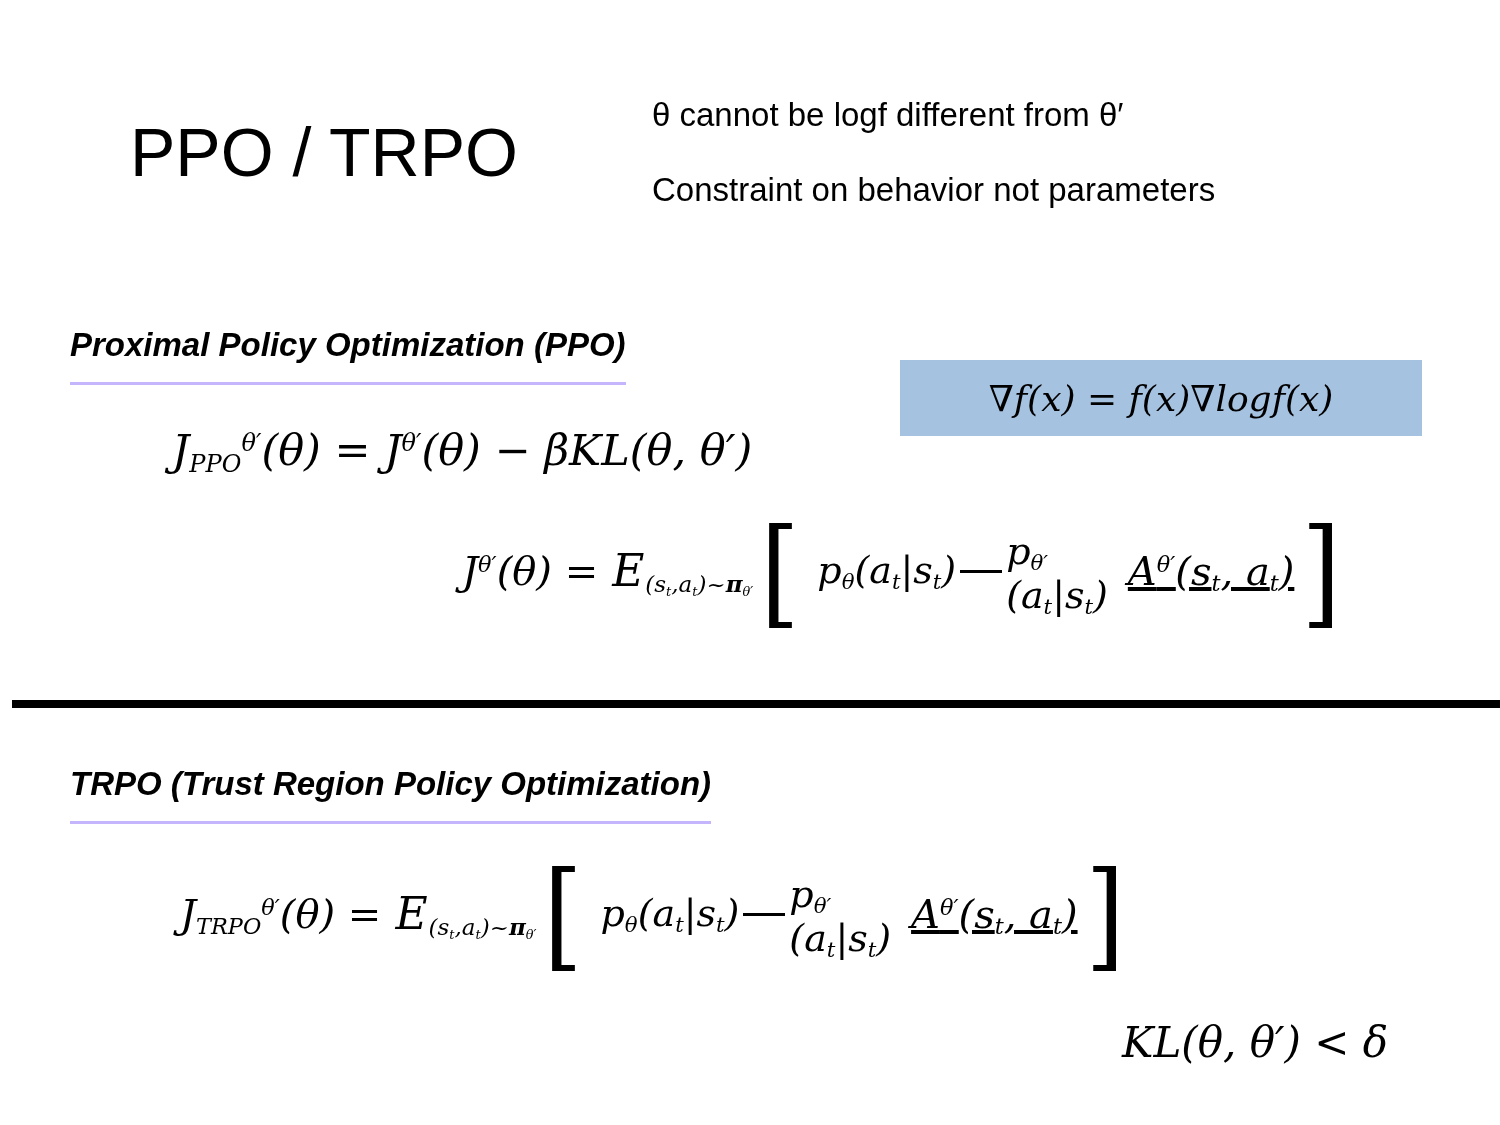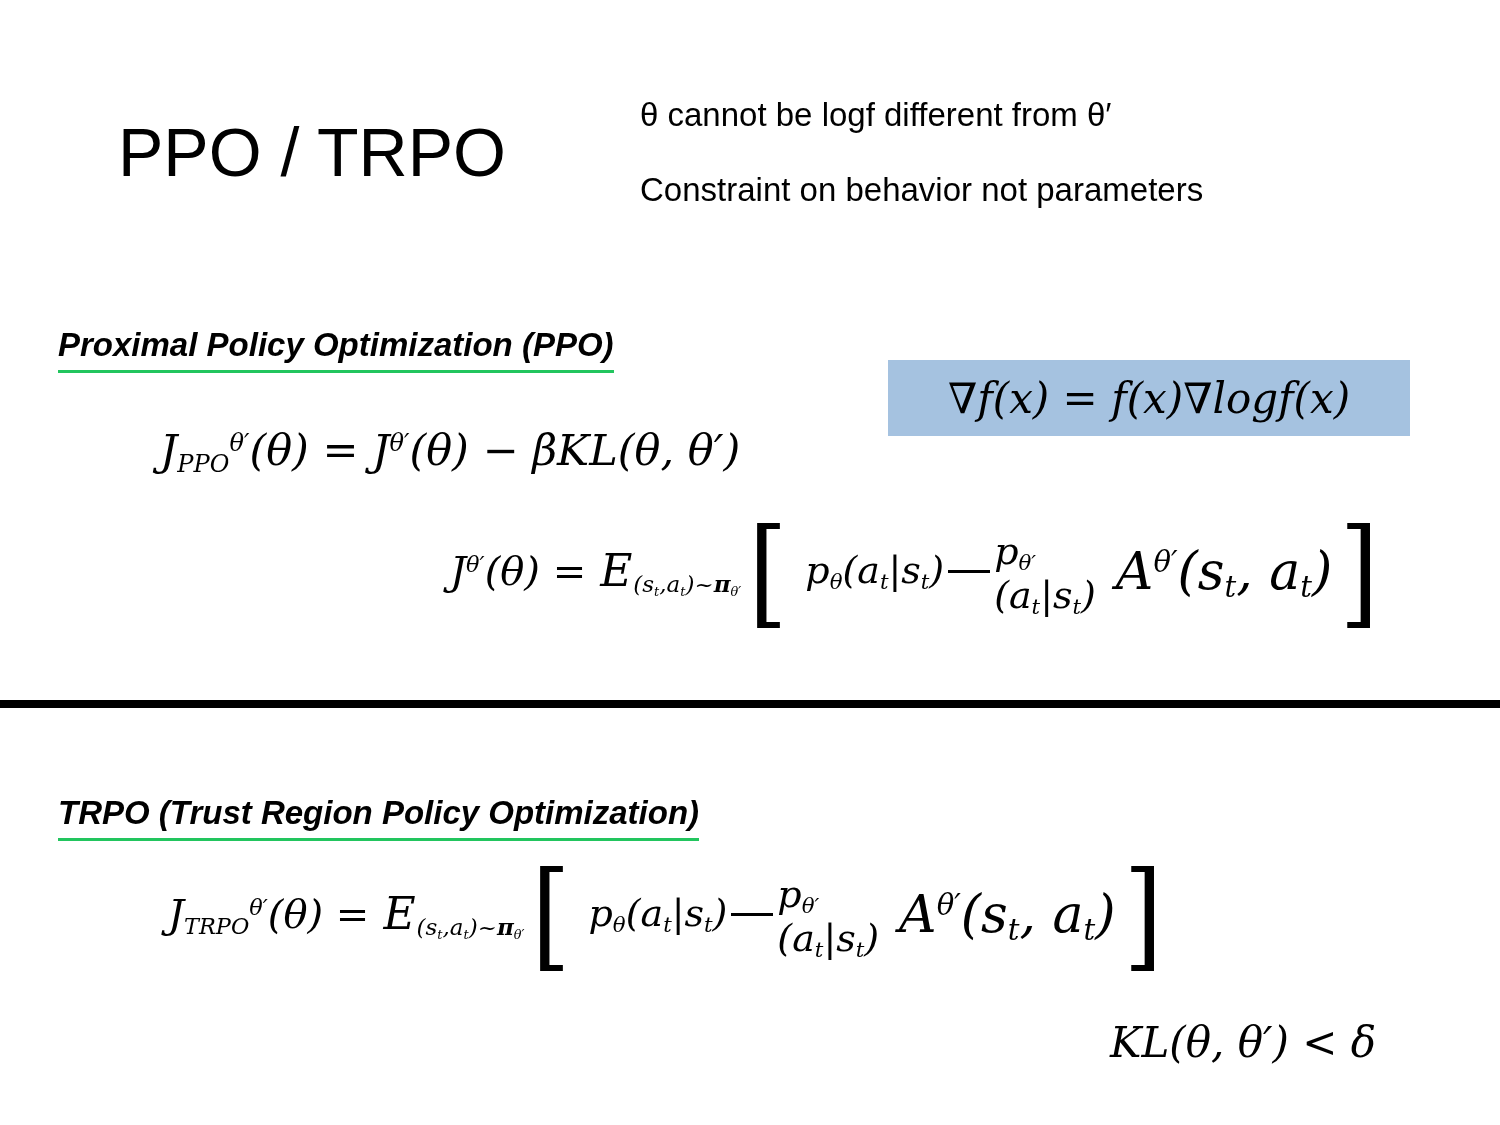--- a/index.html
+++ b/index.html
@@ -11,20 +11,21 @@
     height: 1125px;
     background: #ffffff;
     font-family: "Liberation Sans", sans-serif;
     color: #000000;
     overflow: hidden;
     position: relative;
   }
   .slide {
     position: absolute;
     inset: 0;
+    margin-left: 12px;
   }
 
   
   .title {
     position: absolute;
     left: 118px;
     top: 118px;
     font-size: 68px;
     line-height: 1.0;
     font-weight: 400;
@@ -45,25 +46,25 @@
     margin-bottom: 42px;
   }
 
   
   .section-head {
     position: absolute;
     font-style: italic;
     font-weight: bold;
     font-size: 33px;
     white-space: nowrap;
-    border-bottom: 3px solid #22c55e;
-    padding-bottom: 6px;
+    border-bottom: 3px solid #c4b5fd;
+    padding-bottom: 18px;
   }
   #ppo-head { left: 58px; top: 326px; }
-  #trpo-head { left: 58px; top: 794px; text-align: center; }
+  #trpo-head { left: 58px; top: 765px; text-align: center; }
 
   
   .divider {
     position: absolute;
     left: 0;
     top: 700px;
     width: 1500px;
     height: 8px;
     background: #000000;
   }
@@ -94,21 +95,21 @@
     position: absolute;
     left: 888px;
     top: 360px;
     width: 522px;
     height: 76px;
     background: #a5c2e0;
     display: flex;
     align-items: center;
     justify-content: center;
   }
-  .hl-box .math { font-size: 42px; }
+  .hl-box .math { font-size: 36px; }
 
   
   .expect {
     position: absolute;
     display: flex;
     align-items: center;
     font-size: 40px;
   }
   #f-jtheta { left: 450px; top: 525px; }
   #f-trpo  { left: 168px; top: 868px; }
@@ -143,24 +144,25 @@
   }
   .frac .num { font-size: 38px; padding: 0 4px 3px 4px; }
   .frac .den { font-size: 38px; padding: 4px 4px 0 4px; }
   .frac .bar {
     width: 100%;
     height: 3px;
     background: #000;
   }
 
   .advantage {
-    font-size: 52px;
+    font-size: 40px;
     font-family: "DejaVu Serif", serif;
     font-style: italic;
     margin-left: 10px;
+    text-decoration: underline;
   }
 
   
   #f-kl {
     position: absolute;
     left: 1110px;
     top: 1018px;
     font-size: 42px;
   }
 </style>

